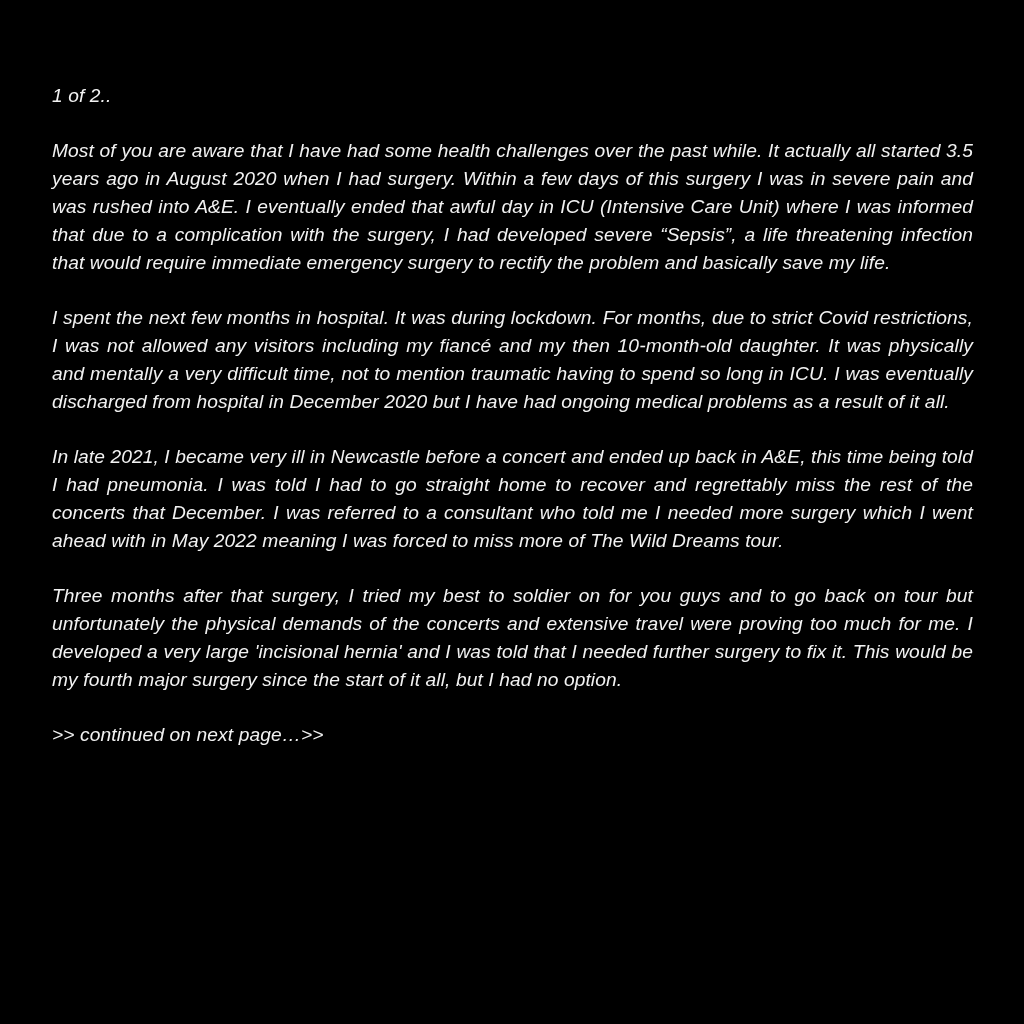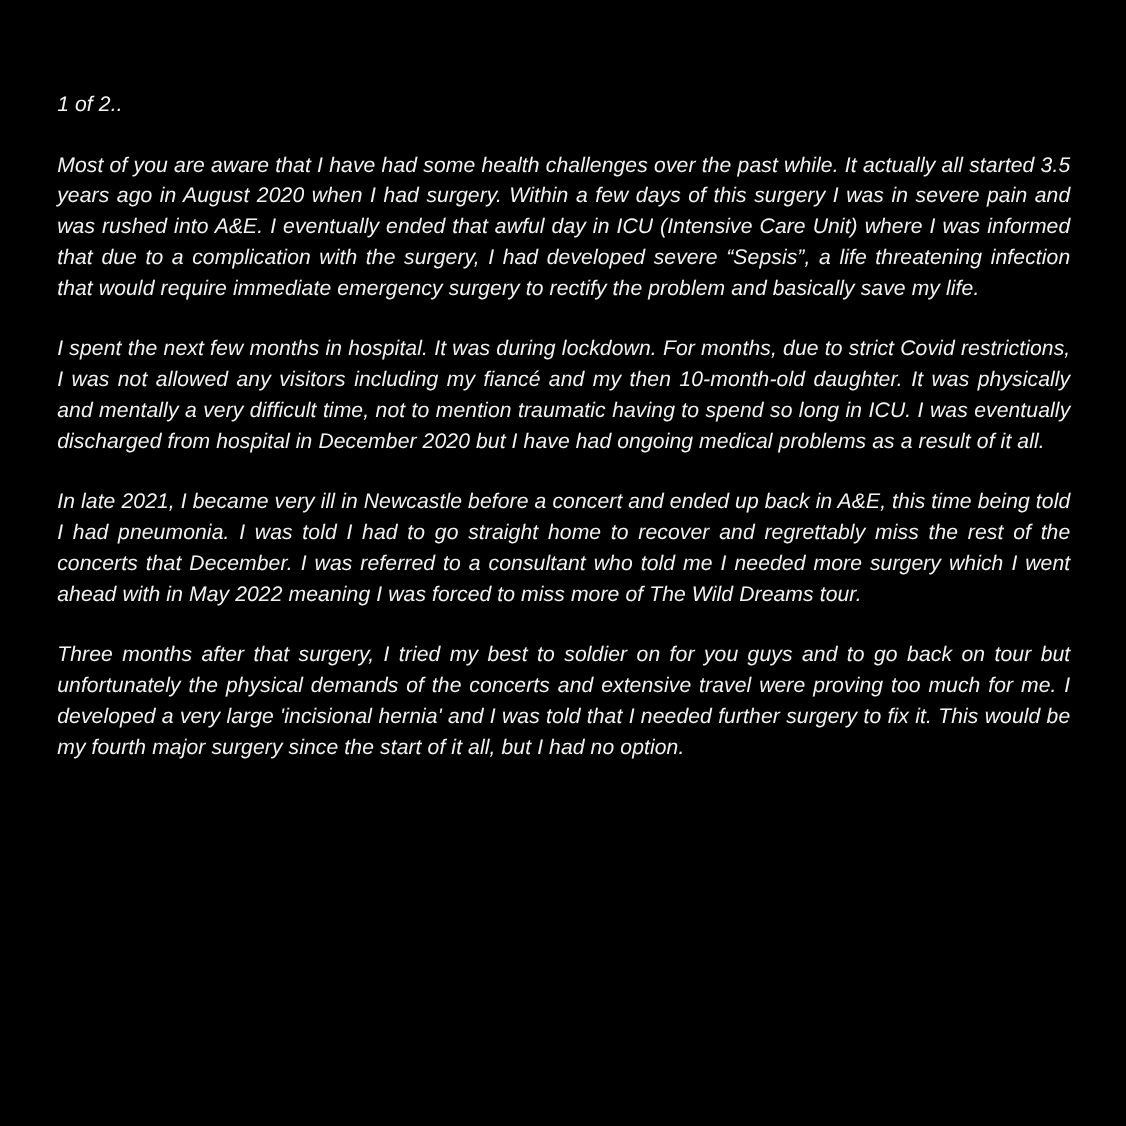--- a/index.html
+++ b/index.html
@@ -57,15 +57,16 @@
 
 
     <p class="para" style="color: rgb(242, 242, 242);">Most of you are aware that I have had some health challenges over the past while. It actually all started 3.5 years ago in August 2020 when I had surgery. Within a few days of this surgery I was in severe pain and was rushed into A&amp;E. I eventually ended that awful day in ICU (Intensive Care Unit) where I was informed that due to a complication with the surgery, I had developed severe “Sepsis”, a life threatening infection that would require immediate emergency surgery to rectify the problem and basically save my life.</p>
 
     <p class="para" style="color: rgb(242, 242, 242);">I spent the next few months in hospital. It was during lockdown. For months, due to strict Covid restrictions, I was not allowed any visitors including my fiancé and my then 10-month-old daughter. It was physically and mentally a very difficult time, not to mention traumatic having to spend so long in ICU. I was eventually discharged from hospital in December 2020 but I have had ongoing medical problems as a result of it all.</p>
 
     <p class="para" style="color: rgb(242, 242, 242);">In late 2021, I became very ill in Newcastle before a concert and ended up back in A&amp;E, this time being told I had pneumonia. I was told I had to go straight home to recover and regrettably miss the rest of the concerts that December. I was referred to a consultant who told me I needed more surgery which I went ahead with in May 2022 meaning I was forced to miss more of The Wild Dreams tour.</p>
 
     <p class="para" style="color: rgb(242, 242, 242);">Three months after that surgery, I tried my best to soldier on for you guys and to go back on tour but unfortunately the physical demands of the concerts and extensive travel were proving too much for me. I developed a very large 'incisional hernia' and I was told that I needed further surgery to fix it. This would be my fourth major surgery since the start of it all, but I had no option.</p>
 
+    <p class="para single" style="color: rgb(242, 242, 242);">&gt;&gt; continued on next page…&gt;&gt;</p>
 
   </div>
 </div>
 
 </body></html>

